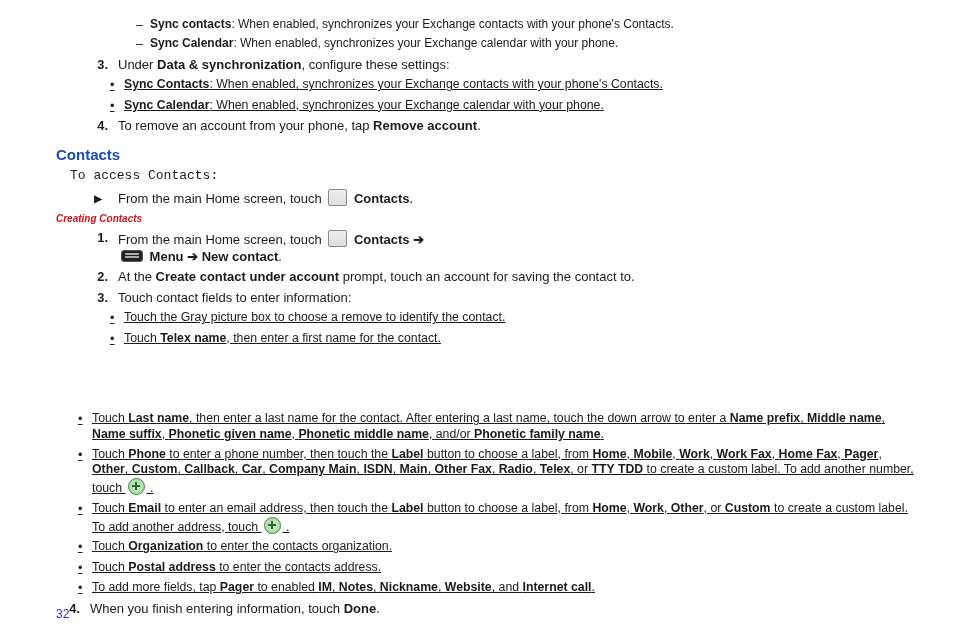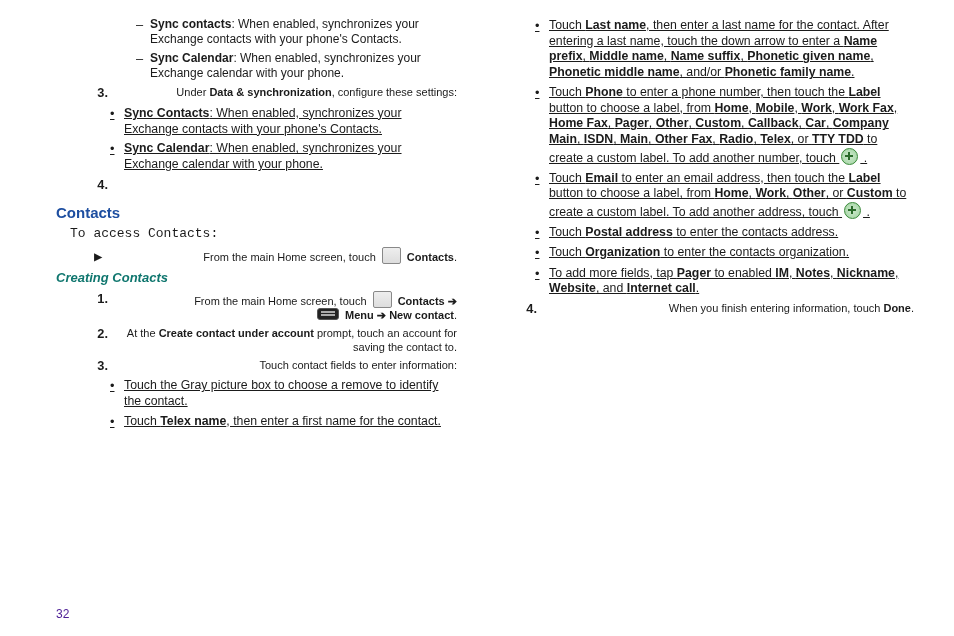--- a/index.html
+++ b/index.html
@@ -8,36 +8,37 @@
     font-family:Arial,Helvetica,sans-serif;
     color:#1b1b1b;
     position:relative;
     font-size:12.8px;
     line-height:1.28;
   }
   .page{
     display:flex;
     padding:14px 40px 0 56px;
     gap:56px;
+    flex-direction:column;
   }
   .col{flex:1 1 0;}
   .b{font-weight:700;}
   .step{display:flex;margin:4px 0 4px 24px;}
   .step .num{font-weight:700;width:28px;flex:none;text-align:right;padding-right:10px;}
-  .step .body{flex:1;font-size:11px;text-align:right;}
+  .step .body{flex:1;font-size:13px;}
   .bullet{display:flex;margin:4px 0 4px 54px;text-decoration:underline;}
   .bullet .dot{width:14px;flex:none;}
   .bullet .dot::before{content:"•";}
   .bullet .body{flex:1;font-size:12.3px;}
   .dash{display:flex;margin:3px 0 3px 80px;}
   .dash .d{width:14px;flex:none;}
   .dash .d::before{content:"–";}
   .dash .body{flex:1;font-size:12px;}
   .h-sec{color:#1d4ea0;font-weight:700;font-size:15px;margin:10px 0 4px 0;}
-  .h-sub{color:#0f766e;font-weight:700;font-style:italic;font-size:13px;margin:6px 0 2px 0;}
+  .h-sub{color:#b91c1c;font-weight:700;font-style:italic;font-size:10px;margin:6px 0 2px 0;}
   .intro{margin:2px 0 2px 14px;font-size:13px;font-family:Liberation Mono, monospace;}
   .pnum{position:absolute;left:56px;bottom:14px;font-size:12px;color:#4c1d95;}
   .tri{display:inline-block;vertical-align:-1px;margin-right:6px;font-size:10px;}
   .arrow{font-weight:700;}
   .inline-icon{
     display:inline-flex;align-items:center;justify-content:center;
     vertical-align:-3px;
   }
   .ic-contacts{
     width:17px;height:15px;border:1px solid #888;border-radius:2px;
@@ -101,20 +102,23 @@
     </div>
     <div class="bullet">
       <span class="dot"></span>
       <span class="body">
         <span class="b">Sync Calendar</span><span>: When enabled, synchronizes your Exchange calendar with your phone.</span>
       </span>
     </div>
 
     <div class="step">
       <span class="num">4.</span>
+      <span class="body">
+        <span>To remove an account from your phone, tap </span><span class="b">Remove account</span><span>.</span>
+      </span>
     </div>
 
     <div class="h-sec">Contacts</div>
     <div class="intro">To access Contacts:</div>
 
     <div class="step">
       <span class="num"><span class="tri">▶</span></span>
       <span class="body">
         <span>From the main Home screen, touch </span><span class="inline-icon ic-contacts"></span><span class="b"> Contacts</span><span>.</span>
       </span>
@@ -174,28 +178,28 @@
     <div class="bullet">
       <span class="dot"></span>
       <span class="body">
         <span>Touch </span><span class="b">Email</span><span> to enter an email address, then touch the </span><span class="b">Label</span><span> button to choose a label, from </span><span id="b3list"><span class="b">Home</span>, <span class="b">Work</span>, <span class="b">Other</span></span><span>, or </span><span class="b">Custom</span><span> to create a custom label. To add another address, touch </span><span class="inline-icon ic-plus"></span><span> .</span>
       </span>
     </div>
 
     <div class="bullet">
       <span class="dot"></span>
       <span class="body">
+        <span>Touch </span><span class="b">Organization</span><span> to enter the contacts organization.</span>
+      </span>
+    </div>
+
+    <div class="bullet">
+      <span class="dot"></span>
+      <span class="body">
         <span>Touch </span><span class="b">Postal address</span><span> to enter the contacts address.</span>
-      </span>
-    </div>
-
-    <div class="bullet">
-      <span class="dot"></span>
-      <span class="body">
-        <span>Touch </span><span class="b">Organization</span><span> to enter the contacts organization.</span>
       </span>
     </div>
 
     <div class="bullet">
       <span class="dot"></span>
       <span class="body">
         <span>To add more fields, tap </span><span class="b">Pager</span><span> to enabled </span><span id="b6list"><span class="b">IM</span>, <span class="b">Notes</span>, <span class="b">Nickname</span>, <span class="b">Website</span></span><span>, and </span><span class="b">Internet call</span><span>.</span>
       </span>
     </div>
 

